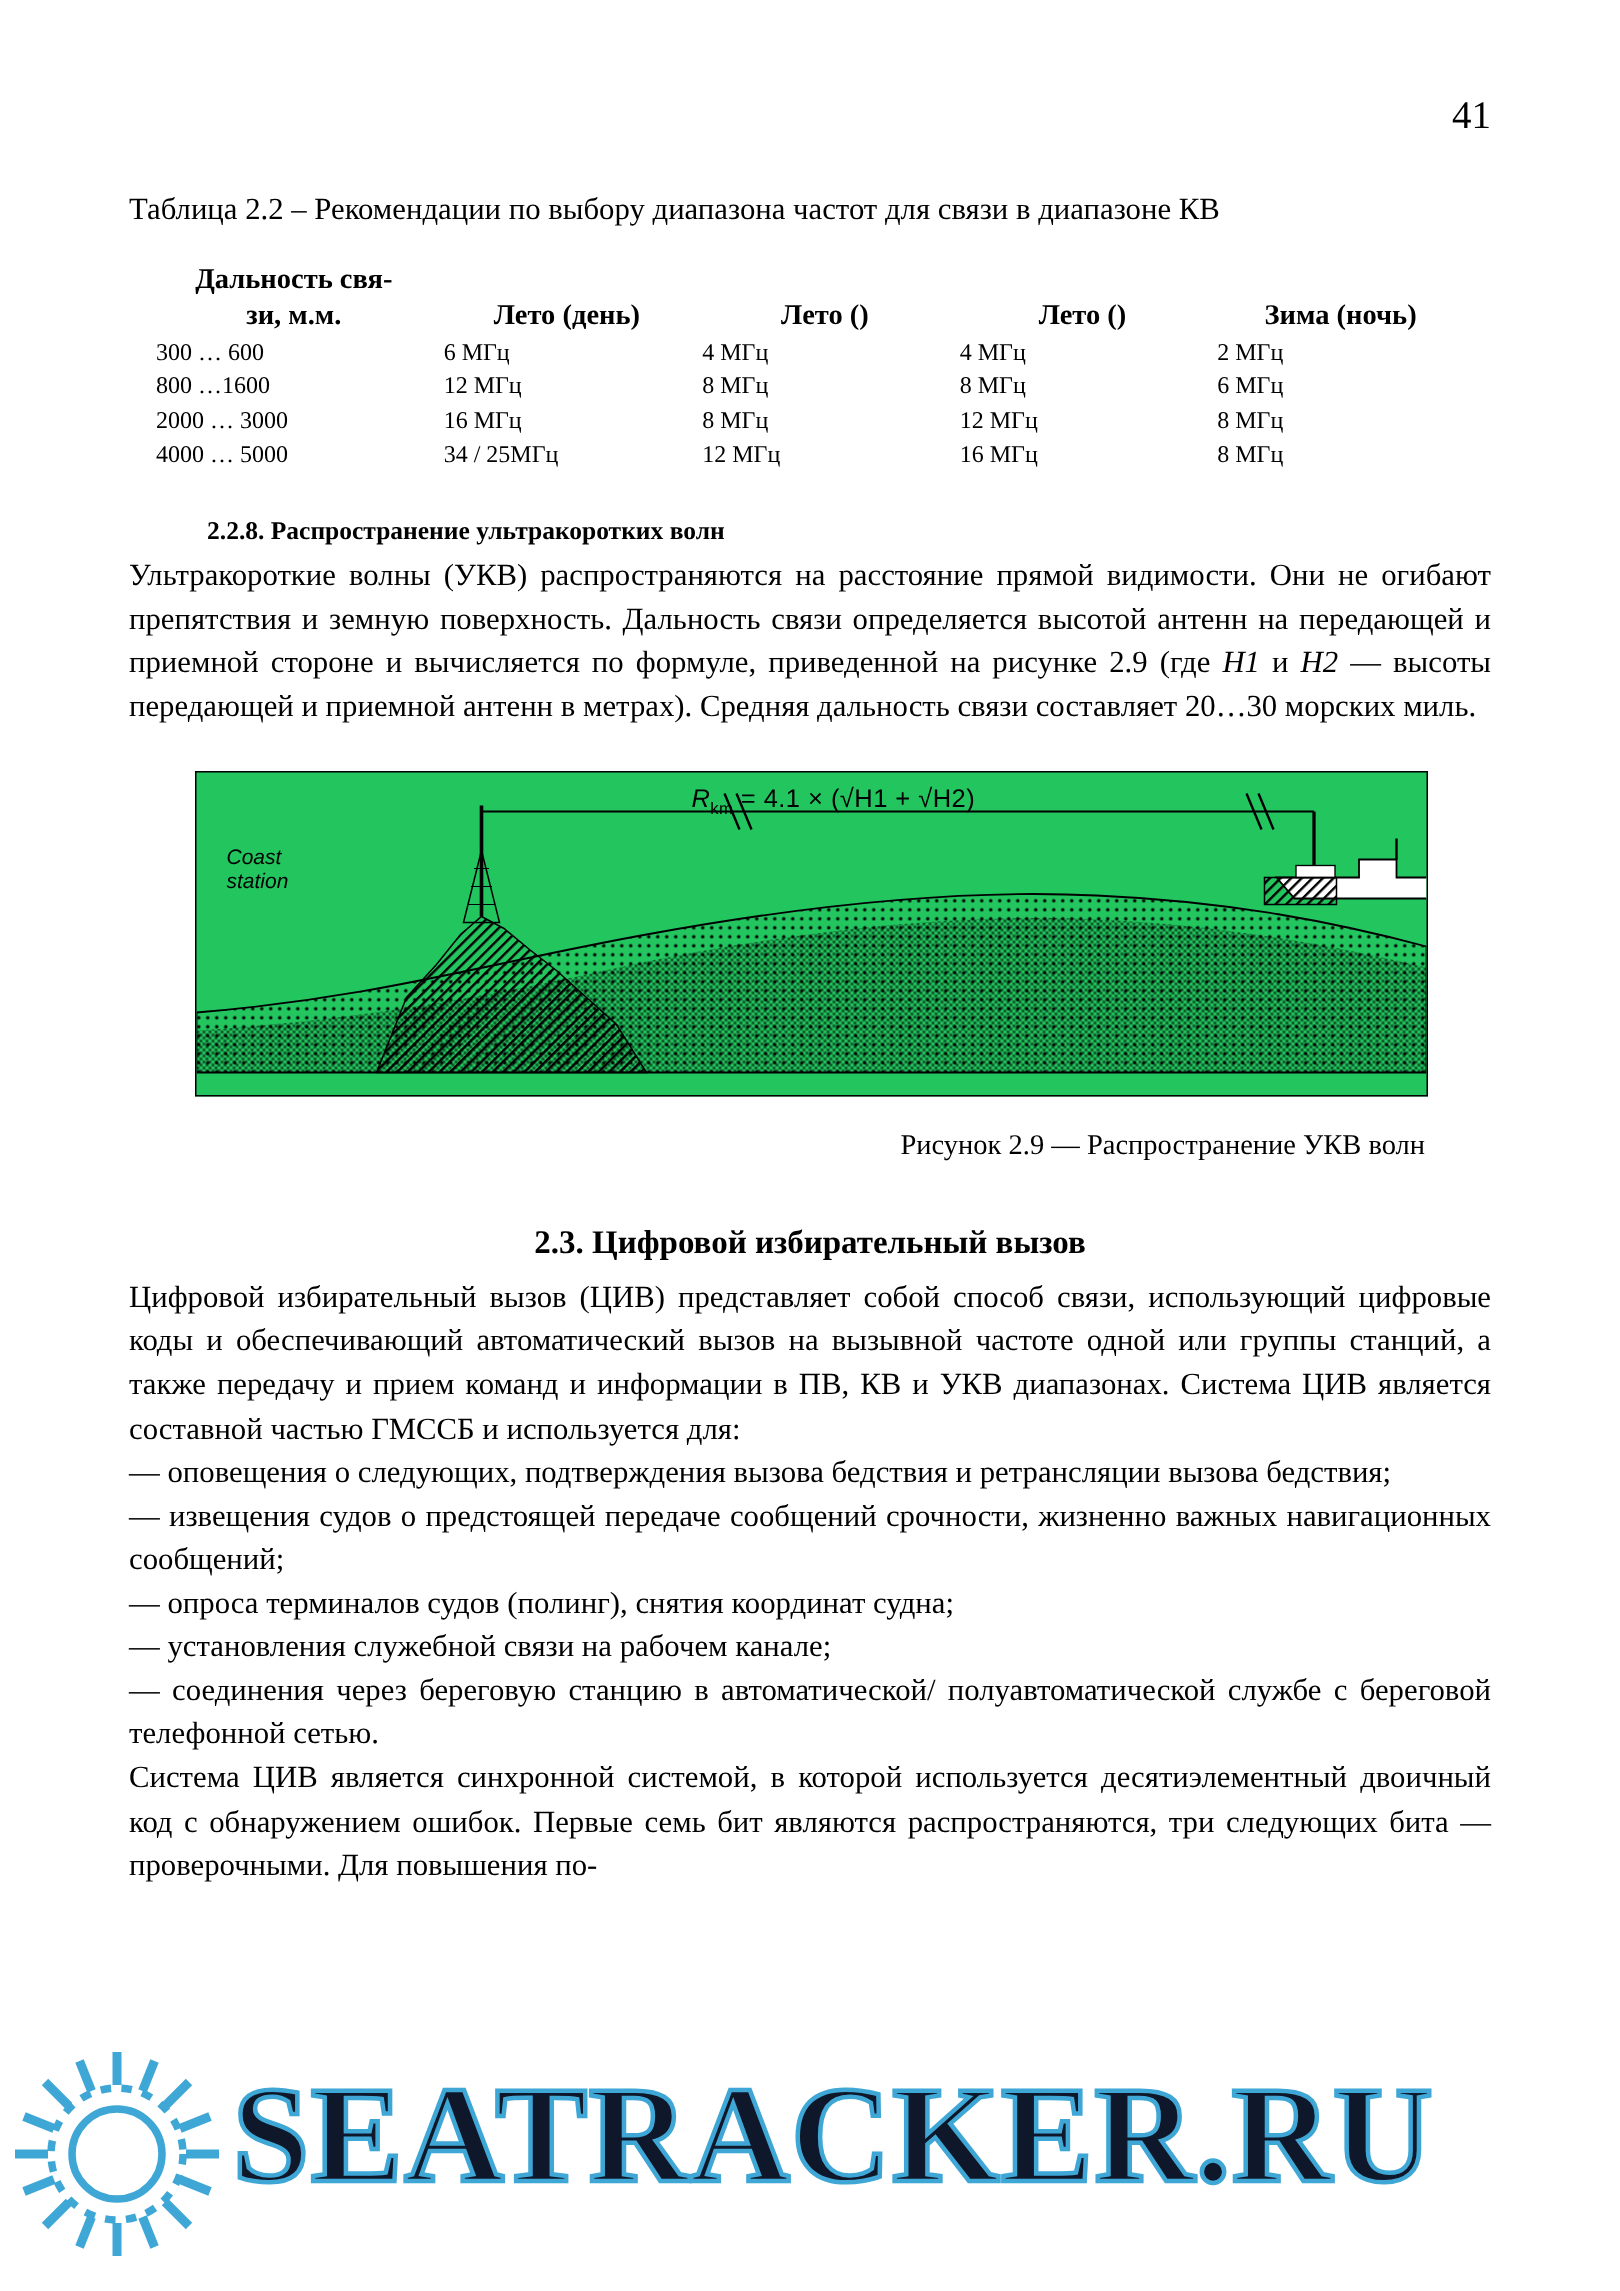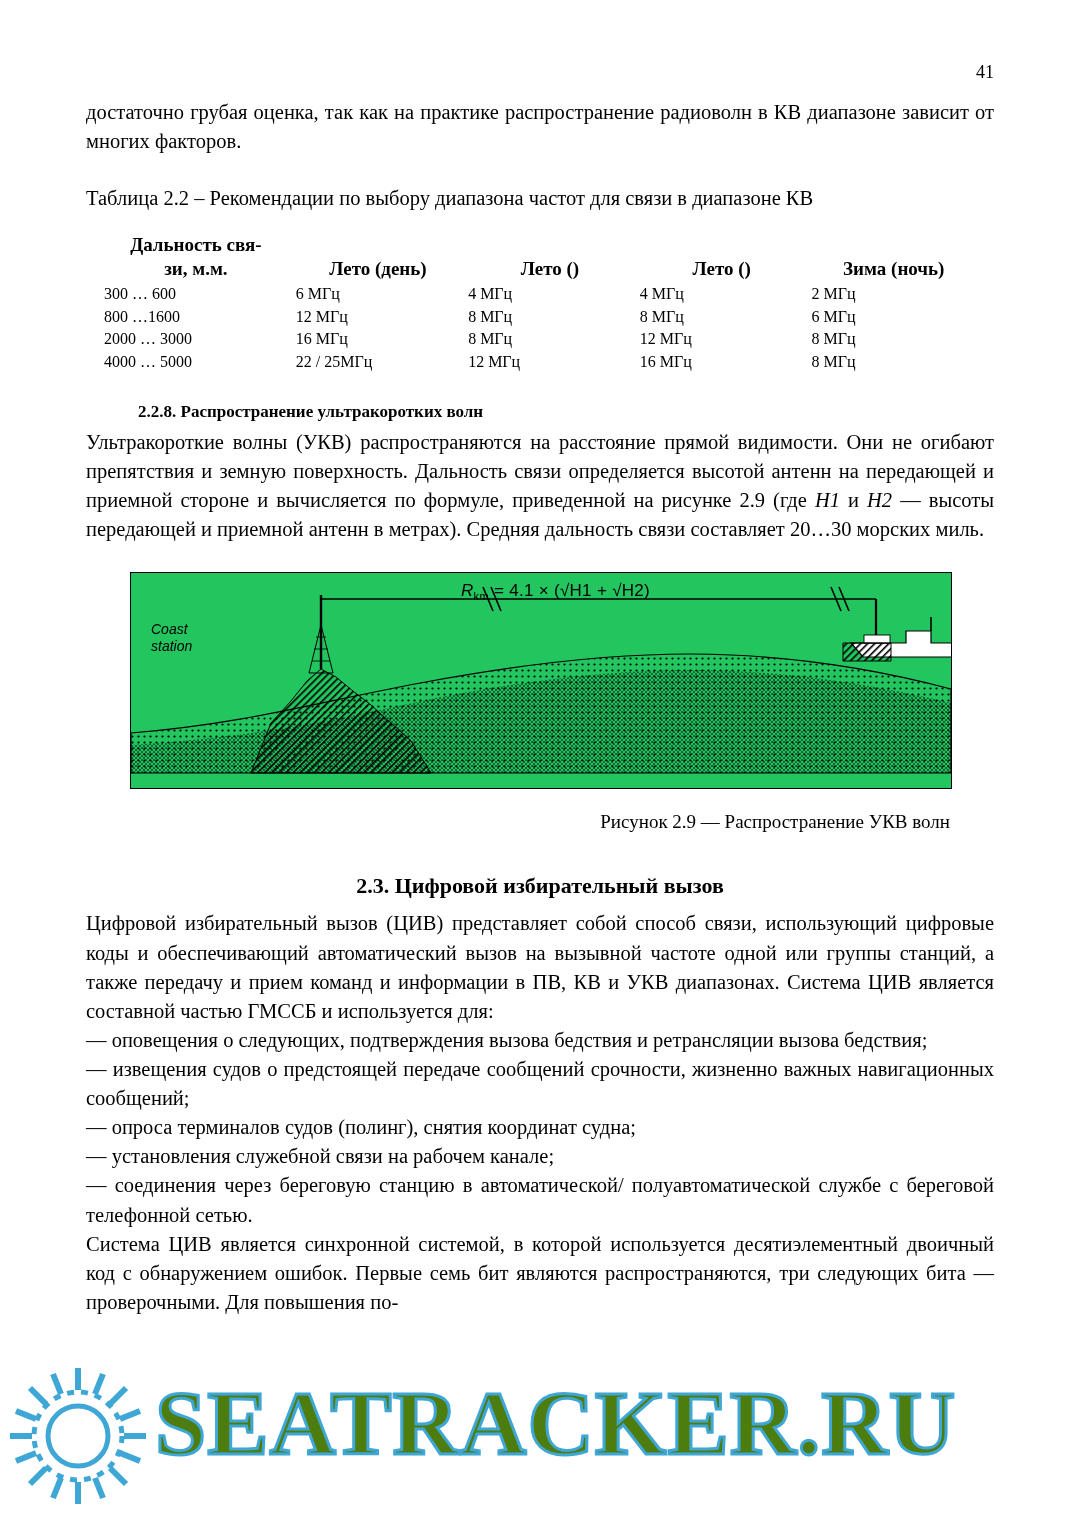--- a/index.html
+++ b/index.html
@@ -13,21 +13,21 @@
     height: 1527px;
     background: #ffffff;
     font-family: "Liberation Serif", serif;
     color: #000000;
     overflow: hidden;
   }
   .page-number {
     position: absolute;
     top: 62px;
     right: 86px;
-    font-size: 18px;
+    font-size: 26px;
   }
   .content {
     position: absolute;
     left: 86px;
     top: 98px;
     width: 908px;
   }
   p.body {
     margin: 0 0 0 0;
     font-size: 20.5px;
@@ -129,35 +129,34 @@
     pointer-events: none;
   }
   .wm-text {
     position: absolute;
     left: 155px;
     top: 28px;
     font-family: "Liberation Serif", serif;
     font-weight: bold;
     font-size: 92px;
     letter-spacing: 1px;
-    color: #4d7c0f;
+    color: #0f172a;
     -webkit-text-stroke: 3px #3fa7d6;
     text-shadow: 0 0 0 #3fa7d6;
   }
 </style>
 </head>
 <body>
 
 <div class="page">
 
   <div class="page-number">41</div>
 
   <div class="content">
 
-    <p class="body justify">достаточно грубая оценка, так как на практике распространение радиоволн в КВ диапазоне зависит от многих факторов.</p>
 
     <div class="spacer-md"></div>
 
     <p class="body">Таблица 2.2 – Рекомендации по выбору диапазона частот для связи в диапазоне КВ</p>
 
     <div class="spacer-sm"></div>
 
     <table class="tbl">
       <thead>
         <tr>
@@ -188,21 +187,21 @@
         </tr>
         <tr>
           <td>2000 … 3000</td>
           <td>16 МГц</td>
           <td>8 МГц</td>
           <td>12 МГц</td>
           <td>8 МГц</td>
         </tr>
         <tr>
           <td>4000 … 5000</td>
-          <td>22 / 25МГц</td>
+          <td>34 / 25МГц</td>
           <td>12 МГц</td>
           <td>16 МГц</td>
           <td>8 МГц</td>
         </tr>
       </tbody>
     </table>
 
     <div class="spacer-md"></div>
 
     <p class="subsection-head">2.2.8. Распространение ультракоротких волн</p>

